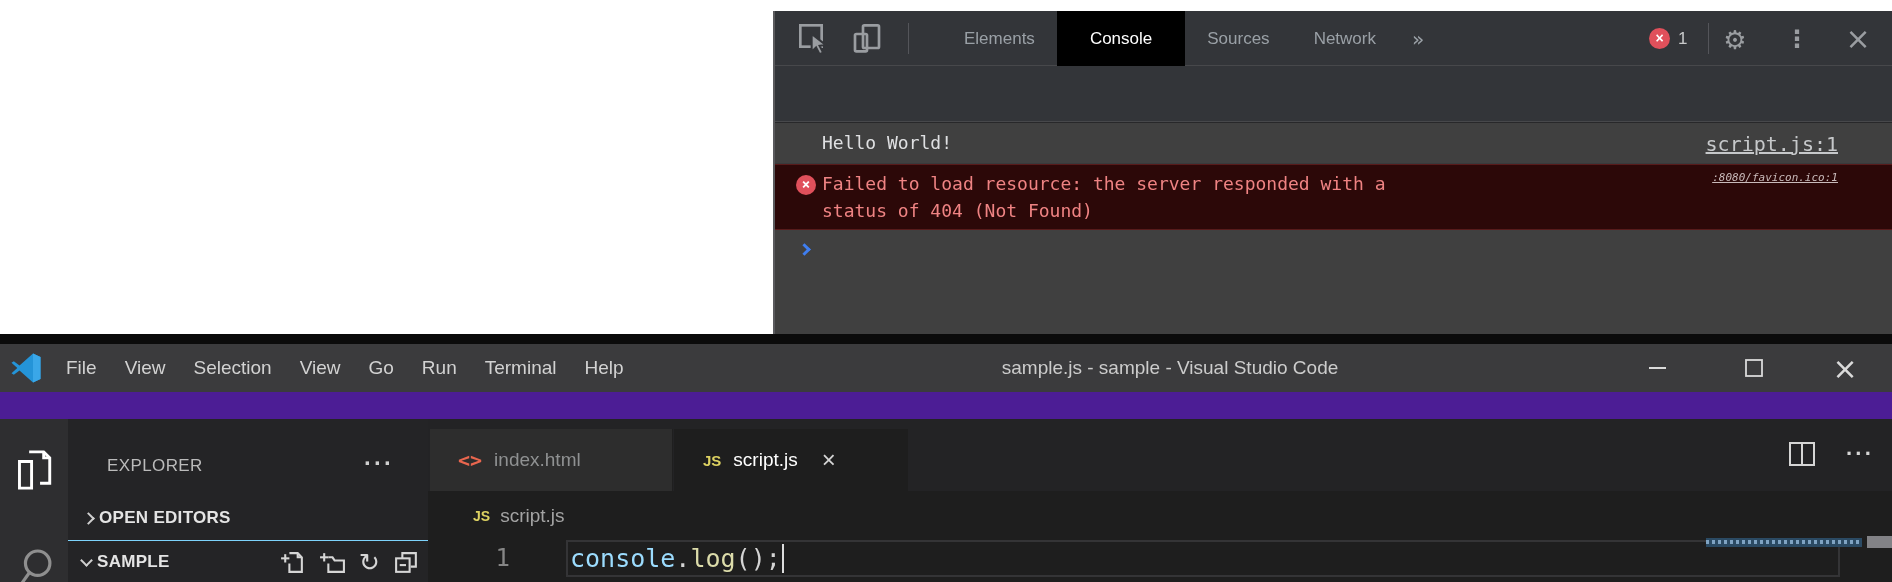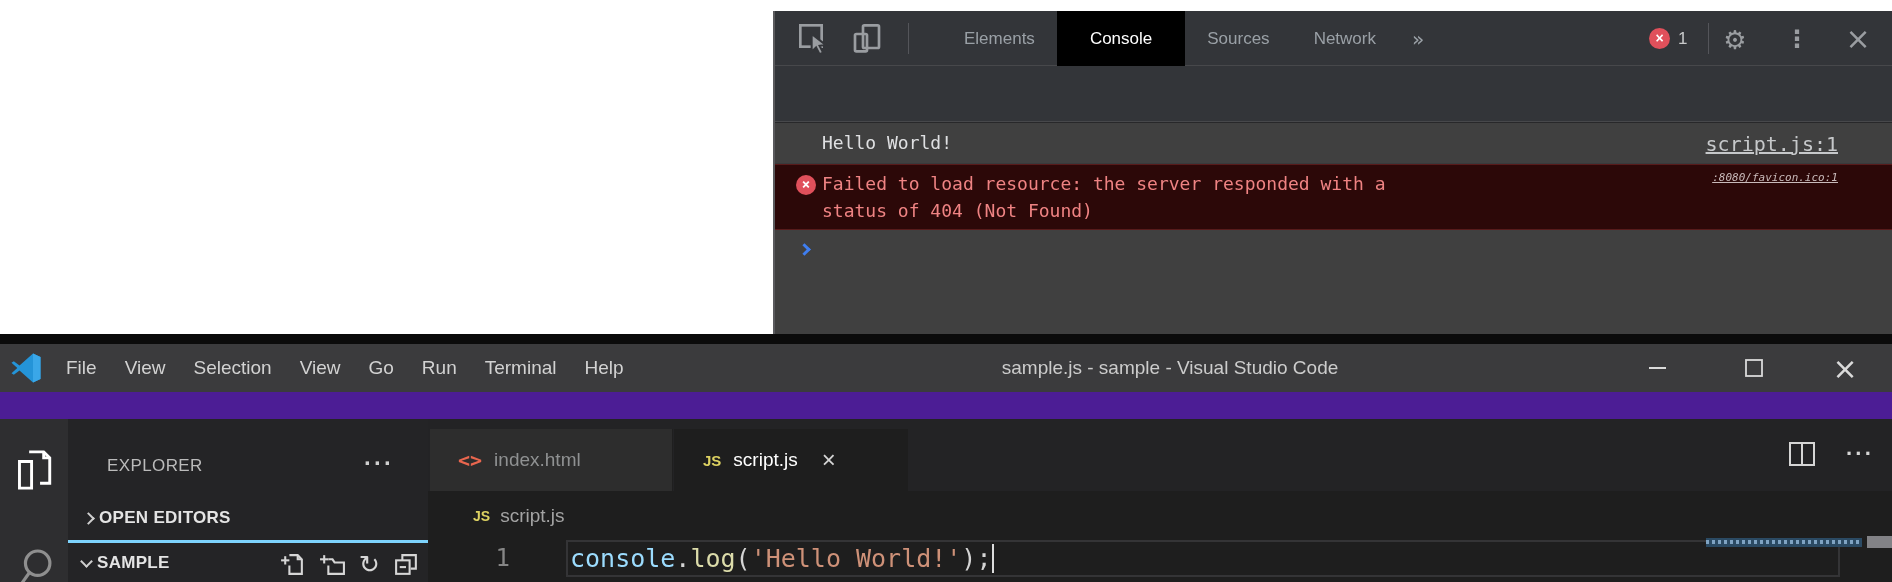--- a/index.html
+++ b/index.html
@@ -77,21 +77,21 @@
   .vs-body { position:absolute; left:0; top:58px; width:1892px; height:215px;margin-top:27px; }
   .activitybar { position:absolute; left:0; top:0; width:68px; height:100%; background:#2e2e30; }
   .ab-ic { position:absolute; left:0; width:68px; display:flex; justify-content:center; }
   .sidebar { position:absolute; left:68px; top:0; width:360px; height:100%; background:#242426; }
 
   .sb-header { position:absolute; left:0; top:28px; width:100%; height:40px; }
   .sb-header .ttl { position:absolute; left:39px; top:9px; color:#bbbbbb; font-size:17px; letter-spacing:.4px; }
   .sb-header .dots{ position:absolute; left:296px; top:2px; color:#cfcfcf; font-size:24px; font-weight:bold; letter-spacing:2px; }
   .sb-row { position:absolute; left:0; width:100%; display:flex; align-items:center; }
   .sb-open { top:78px; height:42px; }
-  .sb-sample { top:121px; height:43px; border-top:3px solid #7dd3fc; }
+  .sb-sample { top:121px; height:43px; border-top:1px solid #7dd3fc; }
   .sb-file { top:170px; height:44px; }
   .sb-bold { color:#e4e4e4; font-weight:bold; font-size:17px; margin-left:6px; letter-spacing:.3px; }
   .chev-r { width:9px; height:9px; border-right:2px solid #cfcfcf; border-bottom:2px solid #cfcfcf;
             transform:rotate(-45deg); margin-left:16px; }
   .chev-d { width:9px; height:9px; border-right:2px solid #cfcfcf; border-bottom:2px solid #cfcfcf;
             transform:rotate(45deg); margin-left:14px; margin-top:-4px; }
   .sb-acts { position:absolute; right:8px; top:0; height:43px; display:flex; align-items:center; gap:13px; }
   .sb-acts .glyph { color:#d6d6d6; font-size:24px; }
   .file-ic { color:#e9664e; font-weight:bold; font-size:20px; margin-left:35px; font-family:"DejaVu Sans Mono",monospace; }
   .file-nm { color:#cccccc; font-size:19px; margin-left:10px; }
@@ -349,21 +349,21 @@
           </div>
         </div>
 
         <div class="ed-breadcrumb">
           <span class="bc-js">JS</span>
           <span class="bc-nm">script.js</span>
         </div>
 
         <div class="codeline-box"></div>
         <div class="gutter-num">1</div>
-        <div class="codeline"><span class="tk-obj">console</span><span class="tk-pln">.</span><span class="tk-fn">log</span><span class="tk-pln">(</span><span class="tk-str">'Hello World!'</span><span class="tk-pln">);</span><span class="cursor"></span></div>
+        <div class="codeline"><span class="tk-obj">console</span><span class="tk-pln">.</span><span class="tk-fn">log</span><span class="tk-pln">(</span><span class="tk-pln">);</span><span class="cursor"></span></div>
 
         <div class="minimap-band"></div>
         <div class="sb-thumb"></div>
       </div>
     </div>
   </div>
 
 </div>
 
 </body></html>

